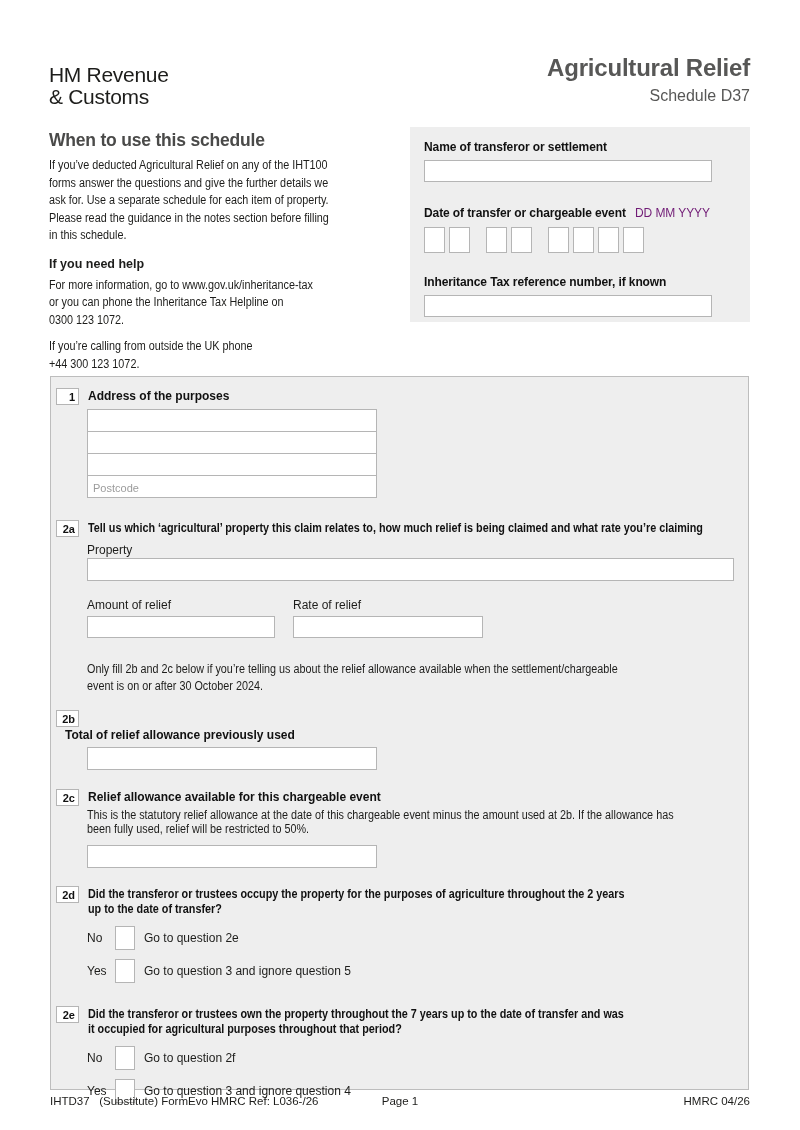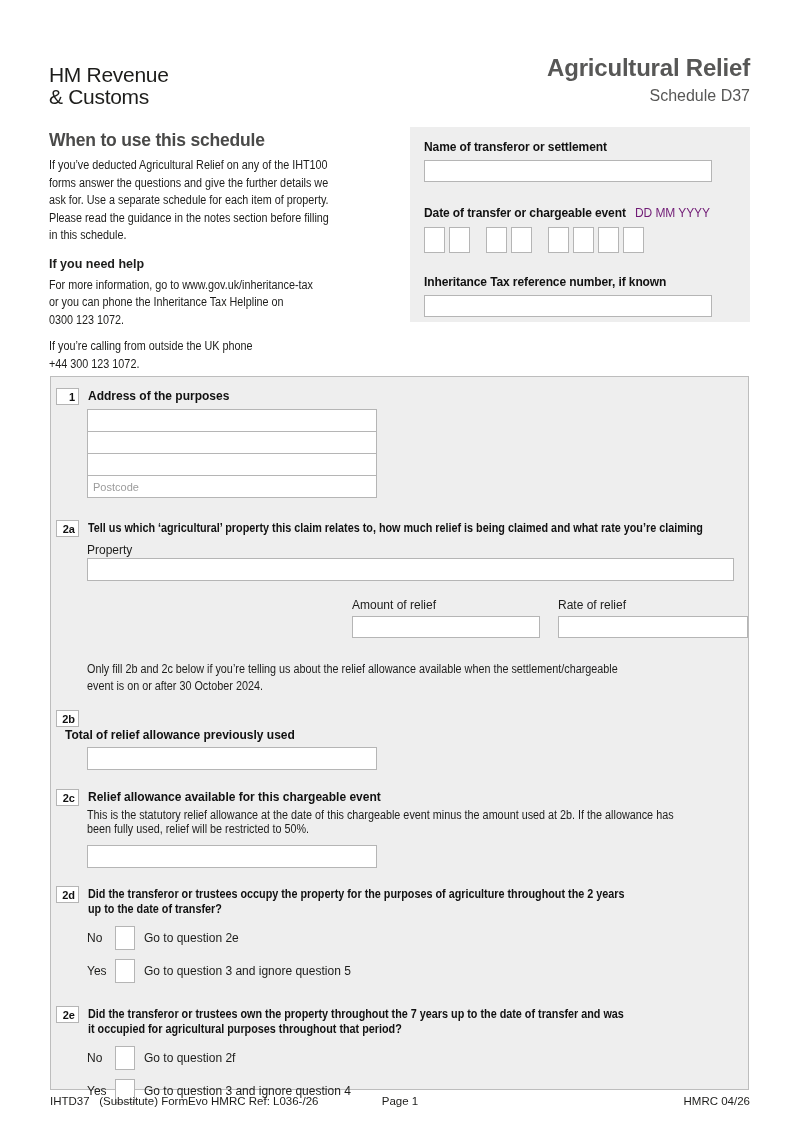--- a/index.html
+++ b/index.html
@@ -18,21 +18,21 @@
   .intro h2 { font-size:17.5px; font-weight:bold; color:#4a4a49; letter-spacing:-0.2px; }
   .cx { white-space:pre; transform:scaleX(0.9); transform-origin:0 0; }
   .intro p { font-size:12px; line-height:17.5px; margin-top:6px; color:#1d1d1b; }
   .intro h3 { font-size:12.5px; font-weight:bold; margin-top:12px; color:#1d1d1b; }
   .intro p.help2 { margin-top:9px; }
 
   
   .infobox { position:absolute; left:410px; top:127px; width:340px; height:195px; background:#eeeeee; padding:13px 14px; }
   .blabel { font-size:12px; font-weight:bold; color:#111; letter-spacing:-0.1px; }
   .datefmt { font-weight:normal; color:#701a75; margin-left:6px; }
-  .tinput { display:block; border:1px solid #b5b5b5; background:#fff; height:22px; font-size:12px; padding:0 5px; border-radius:0; outline:none; font-family:inherit; }
+  .tinput { display:block; border:1px solid #b5b5b5; background:#fff; height:22px; font-size:16px; padding:0 5px; border-radius:0; outline:none; font-family:inherit; }
   .tinput.wide { width:288px; margin-top:6px; }
   .mt1 { margin-top:24px; }
   .mt2 { margin-top:22px; }
   .dateboxes { margin-top:7px; display:flex; align-items:flex-start; }
   .dgroup { display:flex; }
   .dgroup + .dgroup { margin-left:12px; }
   .dbox { width:21px; height:26px; border:1px solid #b5b5b5; background:#fff; margin-right:4px; text-align:center; font-size:13px; border-radius:0; outline:none; font-family:inherit; }
 
   
   .mainbox { position:absolute; left:50px; top:376px; width:699px; height:714px; background:#eeeeee; border:1px solid #bdbdbd; }
@@ -40,21 +40,21 @@
   .qnum { width:23px; height:17px; background:#fff; border:1px solid #b5b5b5; font-size:11px; font-weight:bold; text-align:right; padding:2px 3px 0 0; flex:none; color:#111; }
   .qlabel { margin-left:9px; font-size:12px; font-weight:bold; color:#111; line-height:15.5px; padding-top:1px; }
   .content { margin-left:36px; }
   .addr-stack { margin-top:4px; width:290px; }
   .addr-stack .tinput { width:290px; height:23px; }
   .addr-stack .tinput + .tinput { margin-top:-1px; }
   .addr-stack .tinput::placeholder { color:#9c9c9c; font-size:11px; }
   .sublabel { font-size:12px; color:#1d1d1b; }
   .note { font-size:12px; line-height:17px; color:#1d1d1b; }
   .helptext { font-size:12px; line-height:14px; color:#1d1d1b; margin-top:2px; }
-  .pair { display:flex;justify-content:flex-end; }
+  .pair { display:flex; }
   .choice-row { display:flex; align-items:center; margin-left:36px; }
   .choice-label { width:28px; font-size:12px; color:#1d1d1b; }
   .checkbox { width:20px; height:24px; background:#fff; border:1px solid #b5b5b5; flex:none; cursor:pointer; }
   .choice-instr { margin-left:9px; font-size:12px; color:#1d1d1b; }
 
   
   .footer { position:absolute; left:50px; right:50px; top:1095px; font-size:11.5px; color:#1d1d1b; }
   .footer .fl { position:absolute; left:0; white-space:pre; }
   .footer .fc { position:absolute; left:0; right:0; text-align:center; }
   .footer .fr { position:absolute; right:0; }

